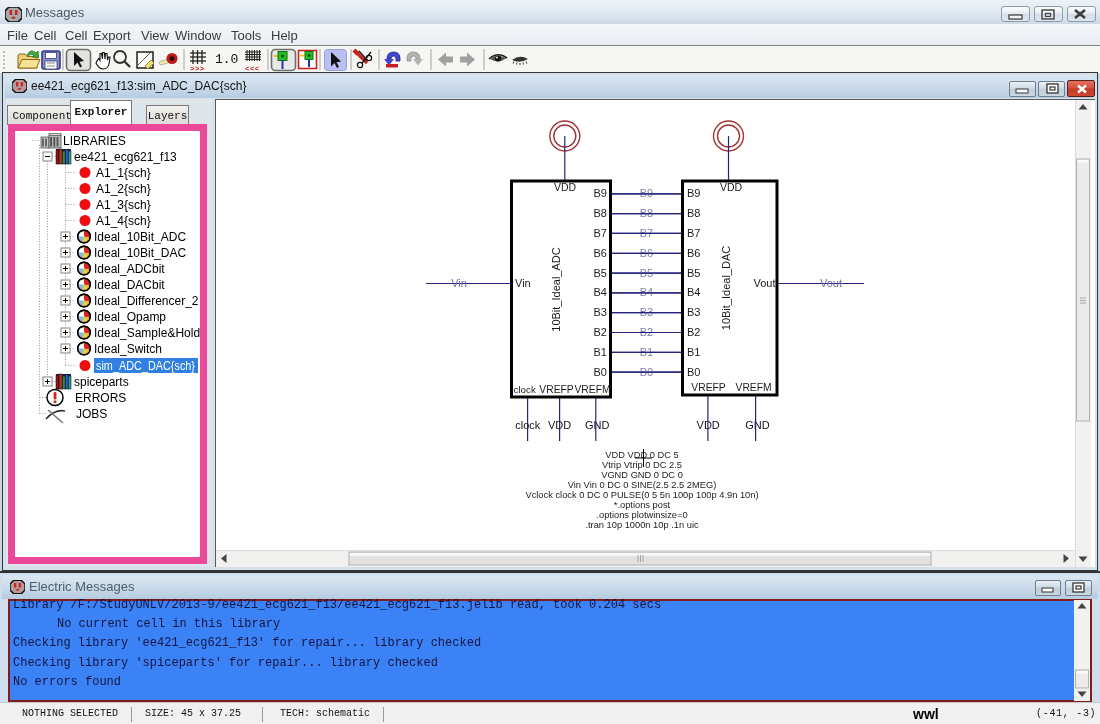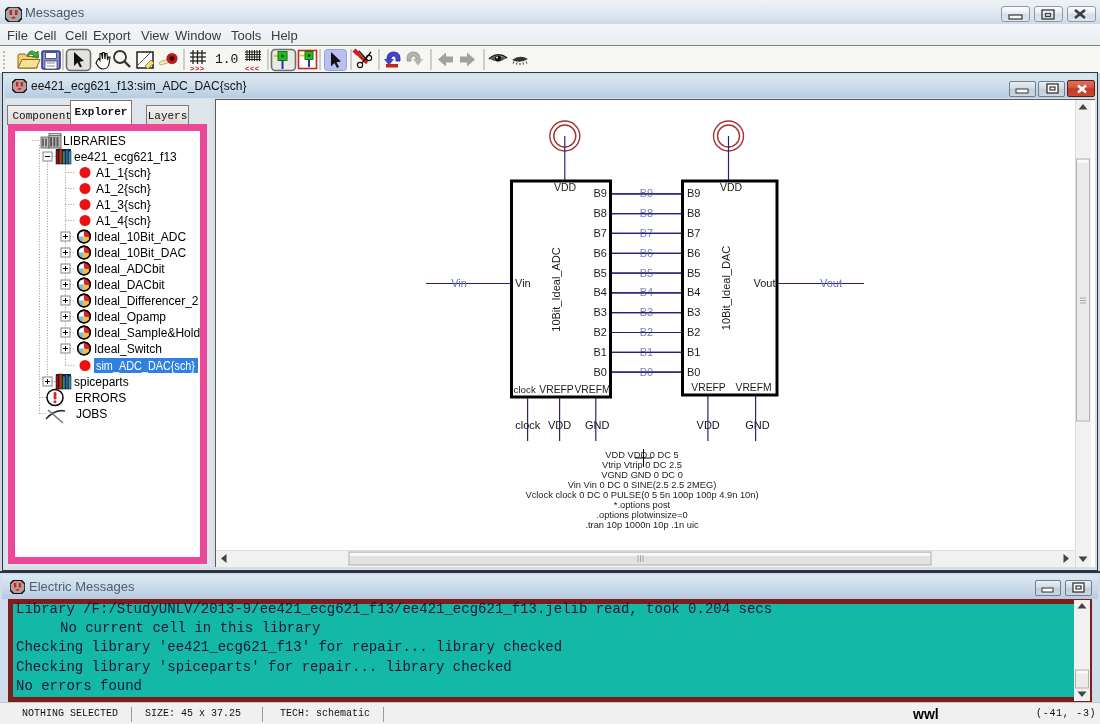--- a/index.html
+++ b/index.html
@@ -32,23 +32,23 @@
 #treearea{left:2px;top:25px;width:199px;height:440px;background:#fff;
   border:7px solid #ec4899;box-sizing:border-box;}
 
 #canvas{left:212px;top:26px;width:880px;height:468px;background:#fff;
   border-top:1px solid #565b60;border-left:1px solid #565b60;box-sizing:border-box;}
 
 #msgwin{left:0;top:571px;width:1100px;height:131px;background:#cfdded;
   border-top:2px solid #2f3337;box-sizing:border-box;}
 #msgtitle{left:2px;top:2px;width:1096px;height:24px;
   background:linear-gradient(#dce8f3,#c3d5e7 70%,#b6cbe0);}
-#msgbody{left:8px;top:26px;width:1084px;height:103px;background:#14b8a6;
-  border:5px solid #7f1d1d;box-sizing:border-box;
-  font-family:"Liberation Mono",monospace;font-size:14px;color:#15153f;}
+#msgbody{left:8px;top:26px;width:1084px;height:103px;background:#3b82f6;
+  border:2px solid #7f1d1d;box-sizing:border-box;
+  font-family:"Liberation Mono",monospace;font-size:12px;color:#15153f;}
 
 #statusbar{left:0;top:702px;width:1100px;height:22px;background:#f0f0f0;
   border-top:1px solid #c8c8c8;box-sizing:border-box;}
 .stsep{top:4px;width:1px;height:15px;background:#9a9a9a;}
 .sttext{top:5px;font-family:"Liberation Mono",monospace;font-size:10px;color:#111;}
 </style>
 </head>
 <body>
 
 <div id="titlebar" class="abs">

